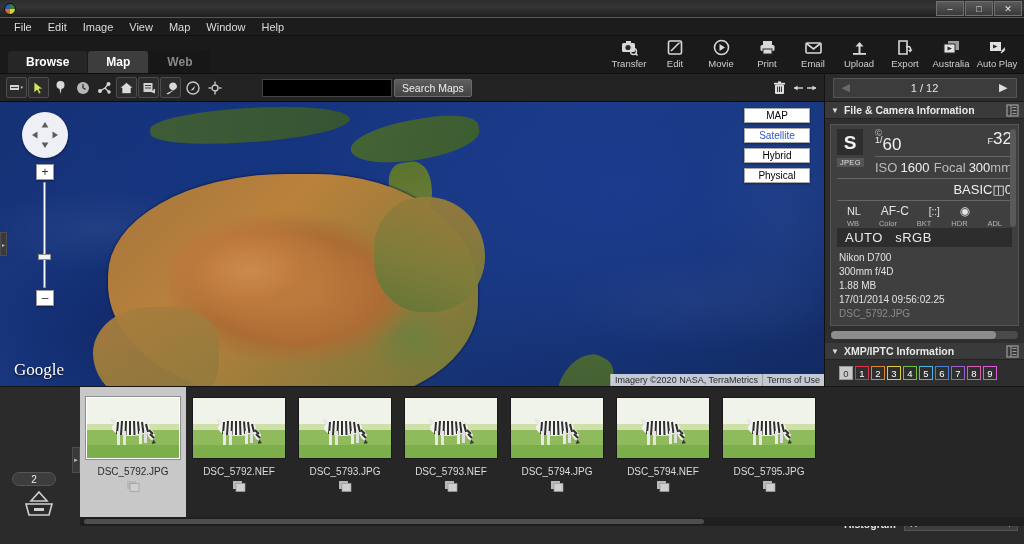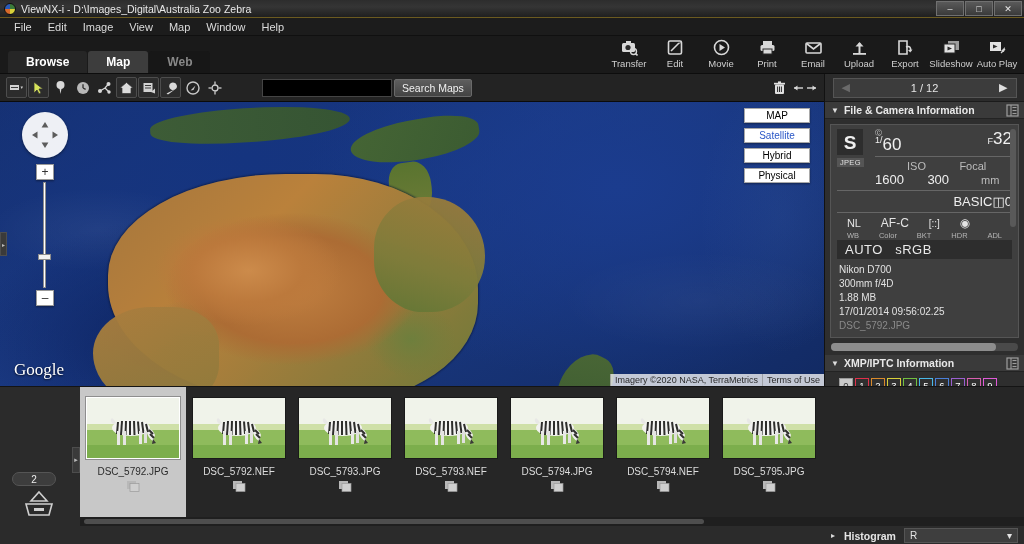--- a/index.html
+++ b/index.html
@@ -257,21 +257,21 @@
     font-size: 19px; font-weight:bold; color:#efefef; line-height:1;
   }
   .jpeg-badge {
     background:#555; color:#e0e0e0; font-size:7.5px; padding: 0 3px;
     margin-top: 2px; display:inline-block; letter-spacing:.3px;
   }
   .shutter { font-size:17px; color:#f0f0f0; line-height:1; }
   .shutter sup { font-size:9px; }
   .fnum { font-size:17px; color:#f0f0f0; line-height:1; }
   .fnum small { font-size:9px; }
-  .small-lbl { font-size:11px; color:#bcbcbc;margin-left:32px; }
+  .small-lbl { font-size:13px; color:#bcbcbc; }
   .mid-val { font-size:13px; color:#efefef; }
   .exif-sep { border-top:1px solid #666; margin: 3px 0; }
   .exif-icons { display:flex; justify-content:space-around; align-items:center; font-size:12px; color:#e4e4e4; }
   .exif-cap { display:flex; justify-content:space-around; font-size:7.5px; color:#b4b4b4; margin-top:1px; }
   .auto-row { background:#2d2d2d; font-size:13px; color:#eaeaea; padding: 2px 8px; letter-spacing:.5px; }
   .filemeta { font-size:10px; color:#e2e2e2; line-height:14px; padding: 4px 2px 0; }
   .filemeta .clip { color:#8a8a8a; }
   .vscroll {
     position:absolute; right:2px; top:4px; width:6px; height:98px;
     background:#595959; border-radius:3px;
@@ -363,21 +363,20 @@
   .fs-scroll i {
     position:absolute; left: 4px; top: 2px; width: 620px; height: 5px;
     background:#4e4e4e; border-radius:3px; display:block;
   }
 </style>
 </head>
 <body>
 
 <div class="titlebar">
   <div class="title-icon"></div>
-  <div class="title-text">ViewNX-i - D:\Images_Digital\Australia Zoo Zebra</div>
   <div class="win-controls">
     <div class="win-btn">–</div>
     <div class="win-btn">□</div>
     <div class="win-btn">✕</div>
   </div>
 </div>
 
 <div class="menubar">
   <div class="menu-item">File</div>
   <div class="menu-item">Edit</div>
@@ -467,21 +466,21 @@
       <span class="lbl">Export</span>
     </div>
     <div class="tool">
       <span class="glyph">
           <svg width="17" height="17" viewBox="0 0 17 17">
             <rect x="5" y="2" width="11" height="9" fill="#9d9d9d"></rect>
             <rect x="1" y="5" width="11" height="9" fill="#e2e2e2" stroke="#2b2b2b" stroke-width="1"></rect>
             <path d="M4.5 7.5 L9 9.5 L4.5 11.5 Z" fill="#2b2b2b"></path>
           </svg>
         </span>
-      <span class="lbl">Slideshow</span>
+      <span class="lbl">Australia</span>
     </div>
     <div class="tool">
       <span class="glyph">
           <svg width="17" height="17" viewBox="0 0 17 17">
             <rect x="1" y="3" width="11" height="9" fill="#e2e2e2"></rect>
             <path d="M4 5.5 L8.5 7.5 L4 9.5 Z" fill="#2b2b2b"></path>
             <path d="M12 12 L16 8 L15 13 Z" fill="#d8d8d8"></path>
             <line x1="12" y1="14" x2="16" y2="10" stroke="#d8d8d8" stroke-width="1.3"></line>
           </svg>
         </span>

